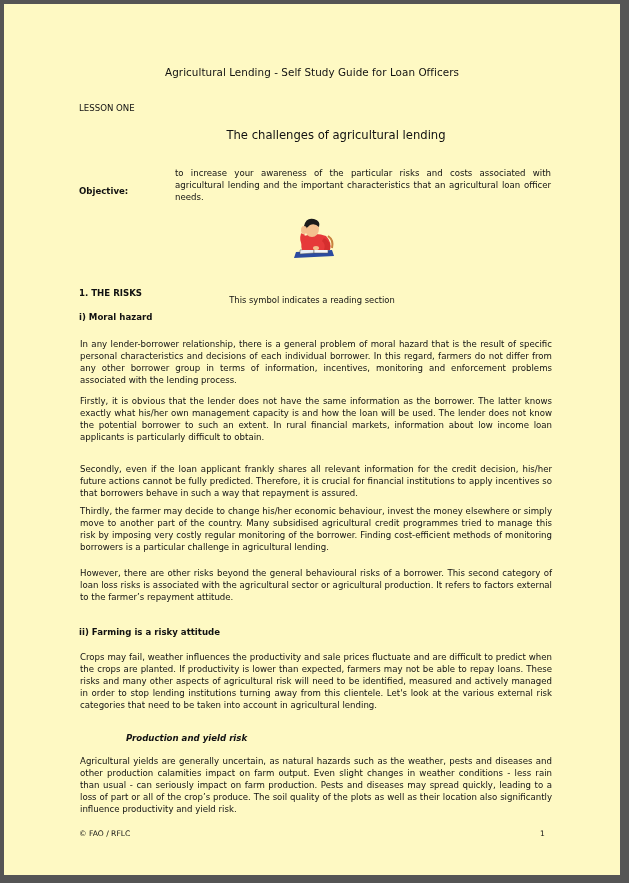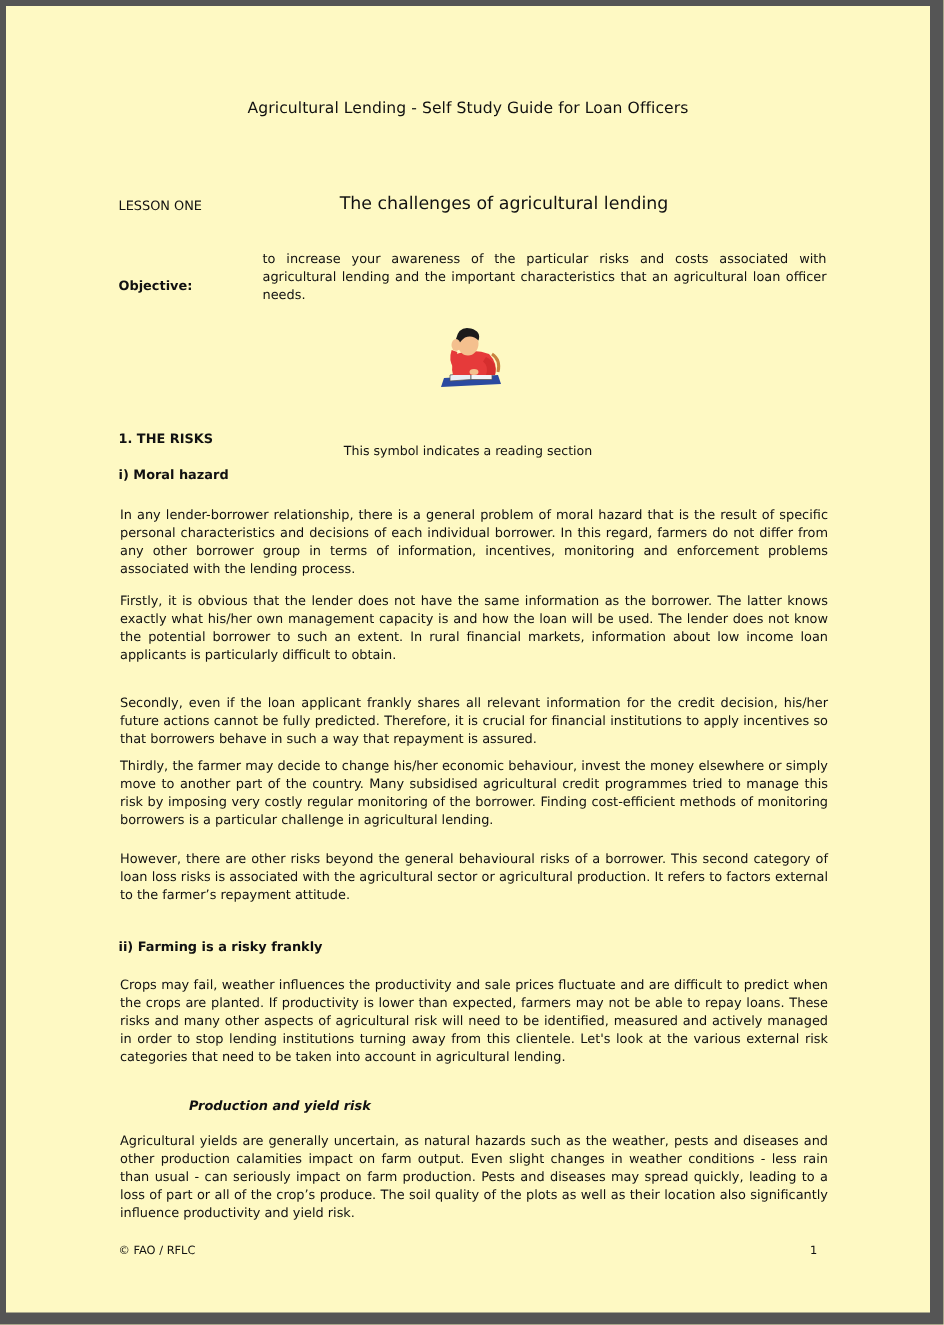--- a/index.html
+++ b/index.html
@@ -37,21 +37,20 @@
       width: 100%;
       text-align: center;
       font-size: 10.4px;
       letter-spacing: 0.05px;
     }
     .lesson-label {
       position: absolute;
       top: 99px;
       left: 75px;
       font-size: 8.6px;
-      margin-top: 30px;
     }
     .lesson-title {
       position: absolute;
       top: 124px;
       left: 0;
       width: 100%;
       text-align: center;
       font-size: 11.6px;
       padding-left: 24px;
     }
@@ -171,21 +170,21 @@
     <div class="section-heading" style="top:284px;">1.  THE RISKS</div>
 
     <div class="section-heading" style="top:308px;">i)  Moral hazard</div>
 
     <p class="para" style="top:333px;">In any lender-borrower relationship, there is a general problem of moral hazard that is the result of specific personal characteristics and decisions of each individual borrower.  In this regard, farmers do not differ from any other borrower group in terms of information, incentives, monitoring and enforcement problems associated with the lending process.</p>
     <p class="para" style="top:390px;">Firstly, it is obvious that the lender does not have the same information as the borrower.  The latter knows exactly what his/her own management capacity is and how the loan will be used.  The lender does not know the potential borrower to such an extent.  In rural financial markets, information about low income loan applicants is particularly difficult to obtain.</p>
     <p class="para" style="top:458px;">Secondly, even if the loan applicant frankly shares all relevant information for the credit decision, his/her future actions cannot be fully predicted.  Therefore, it is crucial for financial institutions to apply incentives so that borrowers behave in such a way that repayment is assured.</p>
     <p class="para" style="top:500px;">Thirdly, the farmer may decide to change his/her economic behaviour, invest the money elsewhere or simply move to another part of the country.  Many subsidised agricultural credit programmes tried to manage this risk by imposing very costly regular monitoring of the borrower.  Finding cost-efficient methods of monitoring borrowers is a particular challenge in agricultural lending.</p>
     <p class="para" style="top:562px;">However, there are other risks beyond the general behavioural risks of a borrower.  This second category of loan loss risks is associated with the agricultural sector or agricultural production.  It refers to factors external to the farmer’s repayment attitude.</p>
 
-    <div class="section-heading" style="top:623px;">ii)  Farming is a risky frankly</div>
+    <div class="section-heading" style="top:623px;">ii)  Farming is a risky attitude</div>
 
     <p class="para" style="top:646px;">Crops may fail, weather influences the productivity and sale prices fluctuate and are difficult to predict when the crops are planted.  If productivity is lower than expected, farmers may not be able to repay loans.  These risks and many other aspects of agricultural risk will need to be identified, measured and actively managed in order to stop lending institutions turning away from this clientele.  Let's look at the various external risk categories that need to be taken into account in agricultural lending.</p>
 
     <div class="subhead-italic" style="top:729px;">Production and yield risk</div>
 
     <p class="para" style="top:750px;">Agricultural yields are generally uncertain, as natural hazards such as the weather, pests and diseases and other production calamities impact on farm output.  Even slight changes in weather conditions - less rain than usual - can seriously impact on farm production.  Pests and diseases may spread quickly, leading to a loss of part or all of the crop’s produce.  The soil quality of the plots as well as their location also significantly influence productivity and yield risk.</p>
 
     <div class="footer-left">© FAO / RFLC</div>
     <div class="footer-right">1</div>
 

